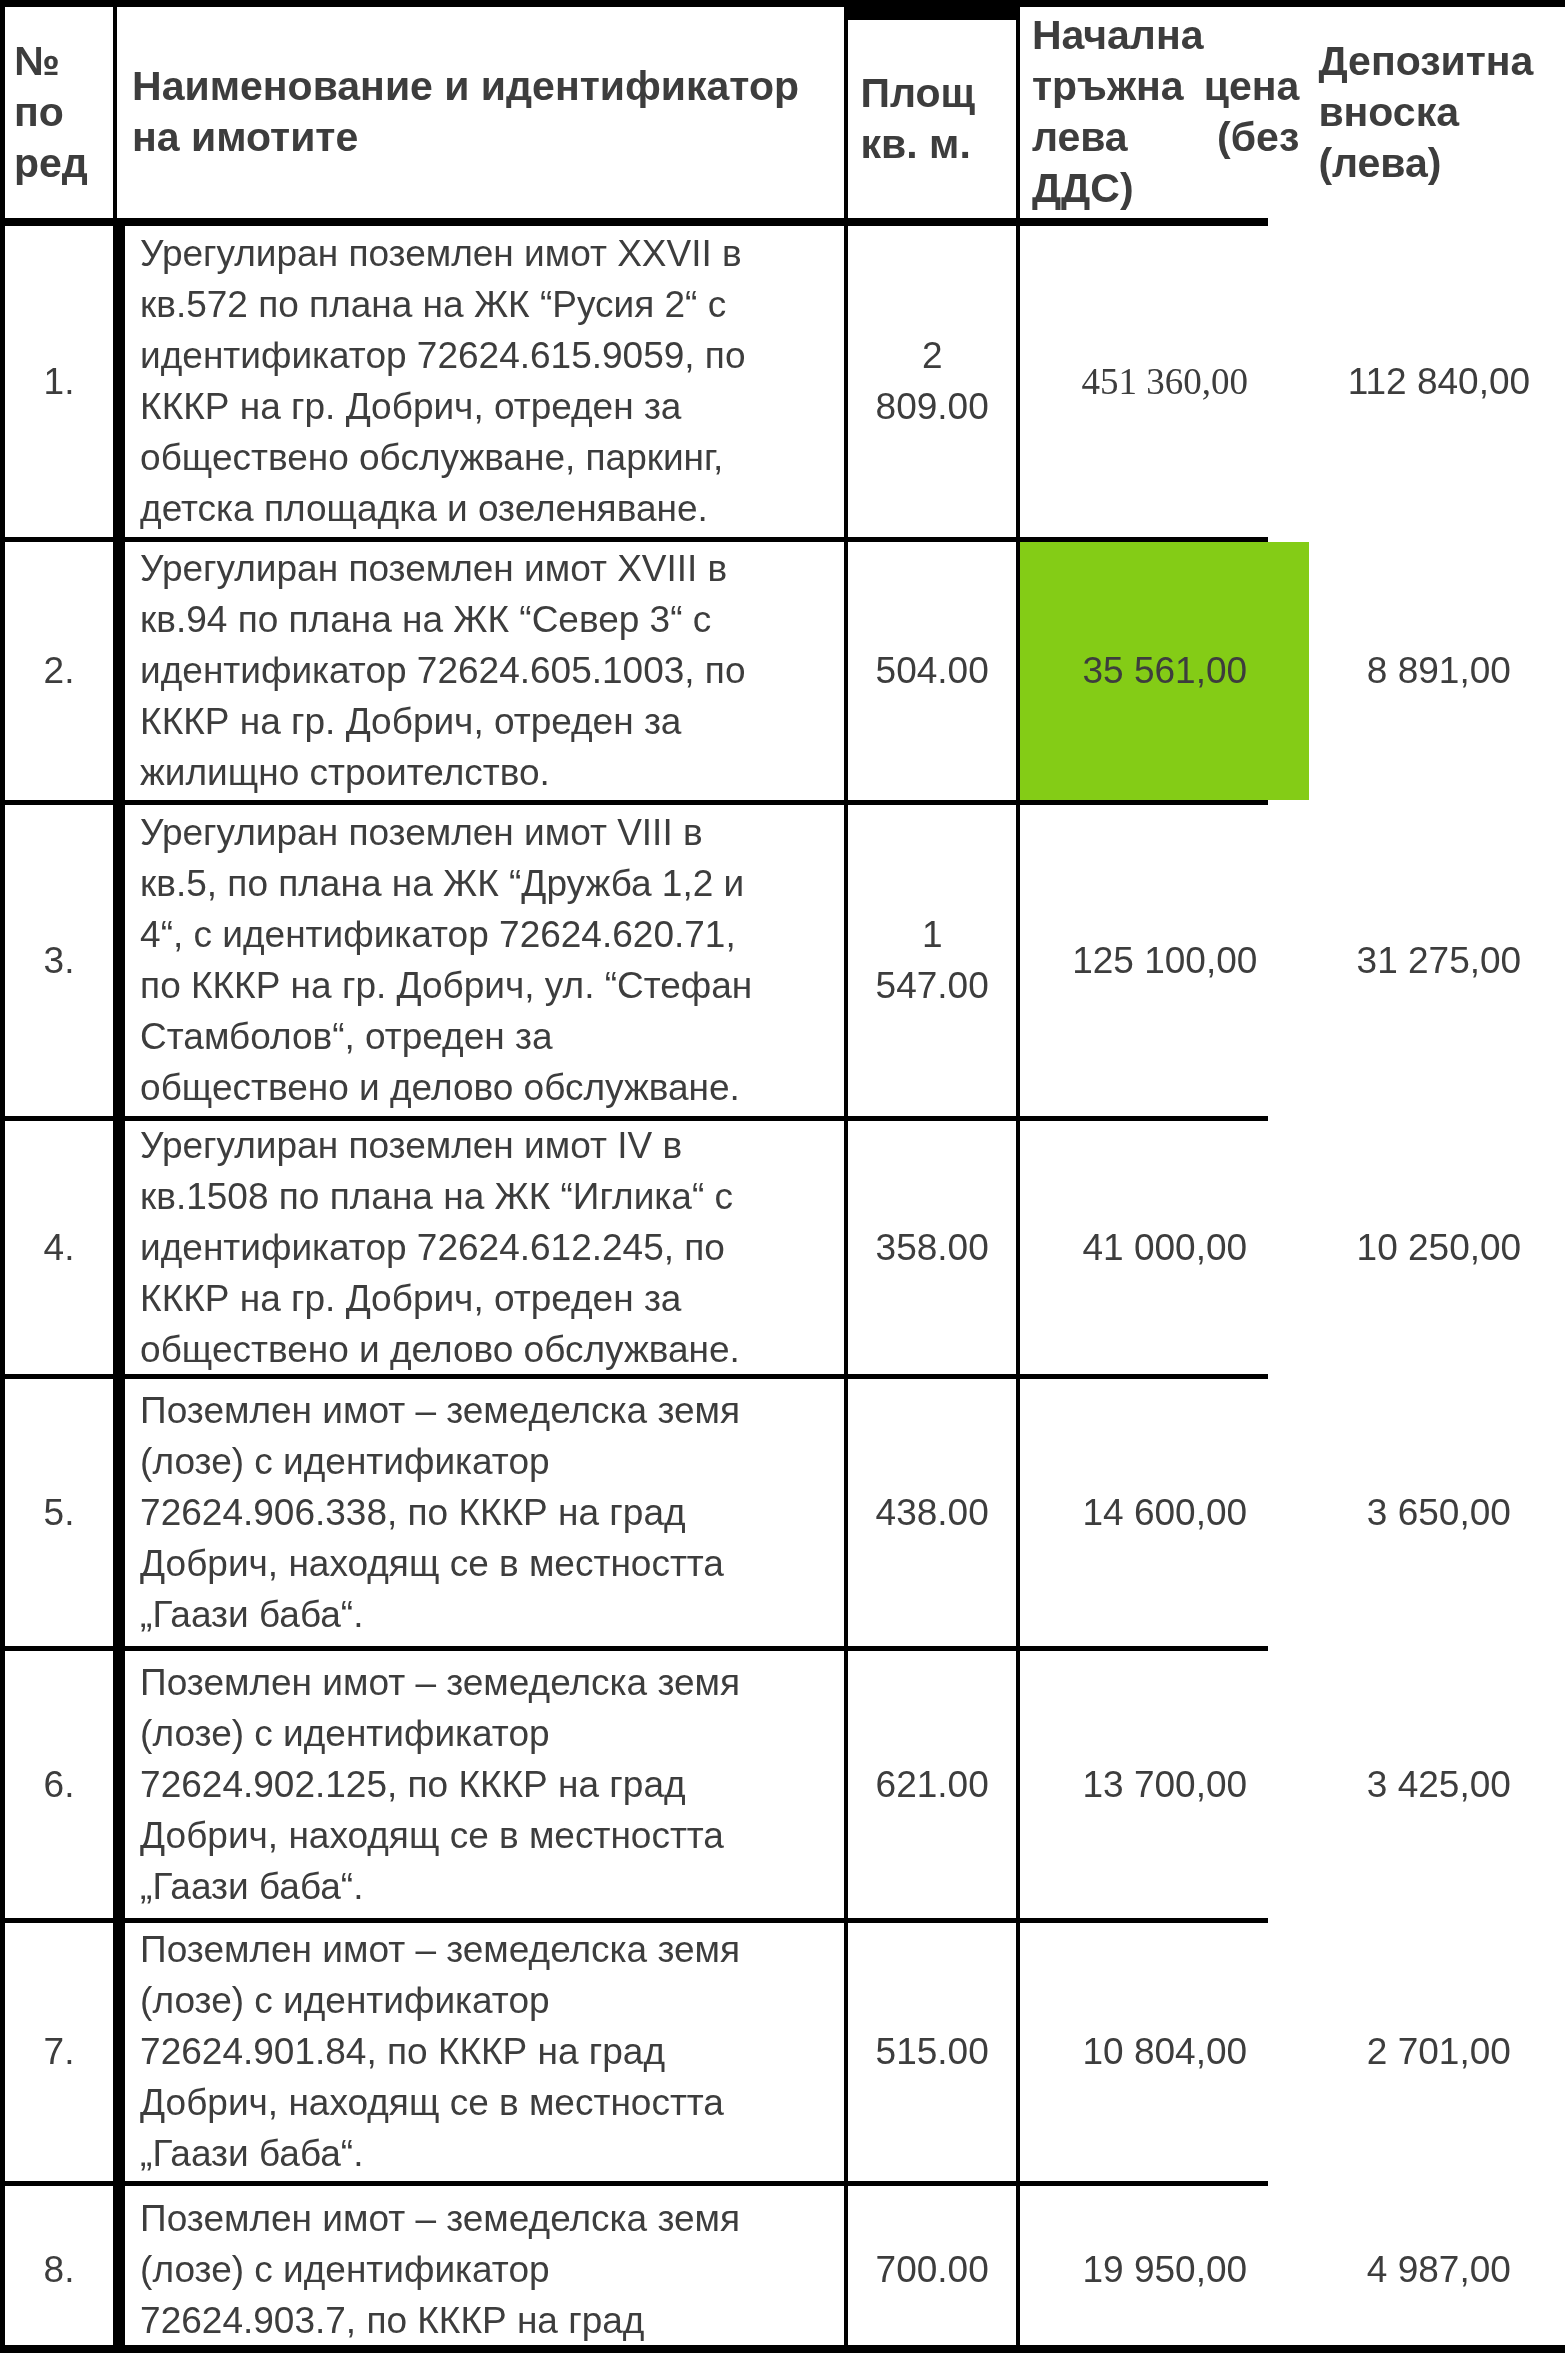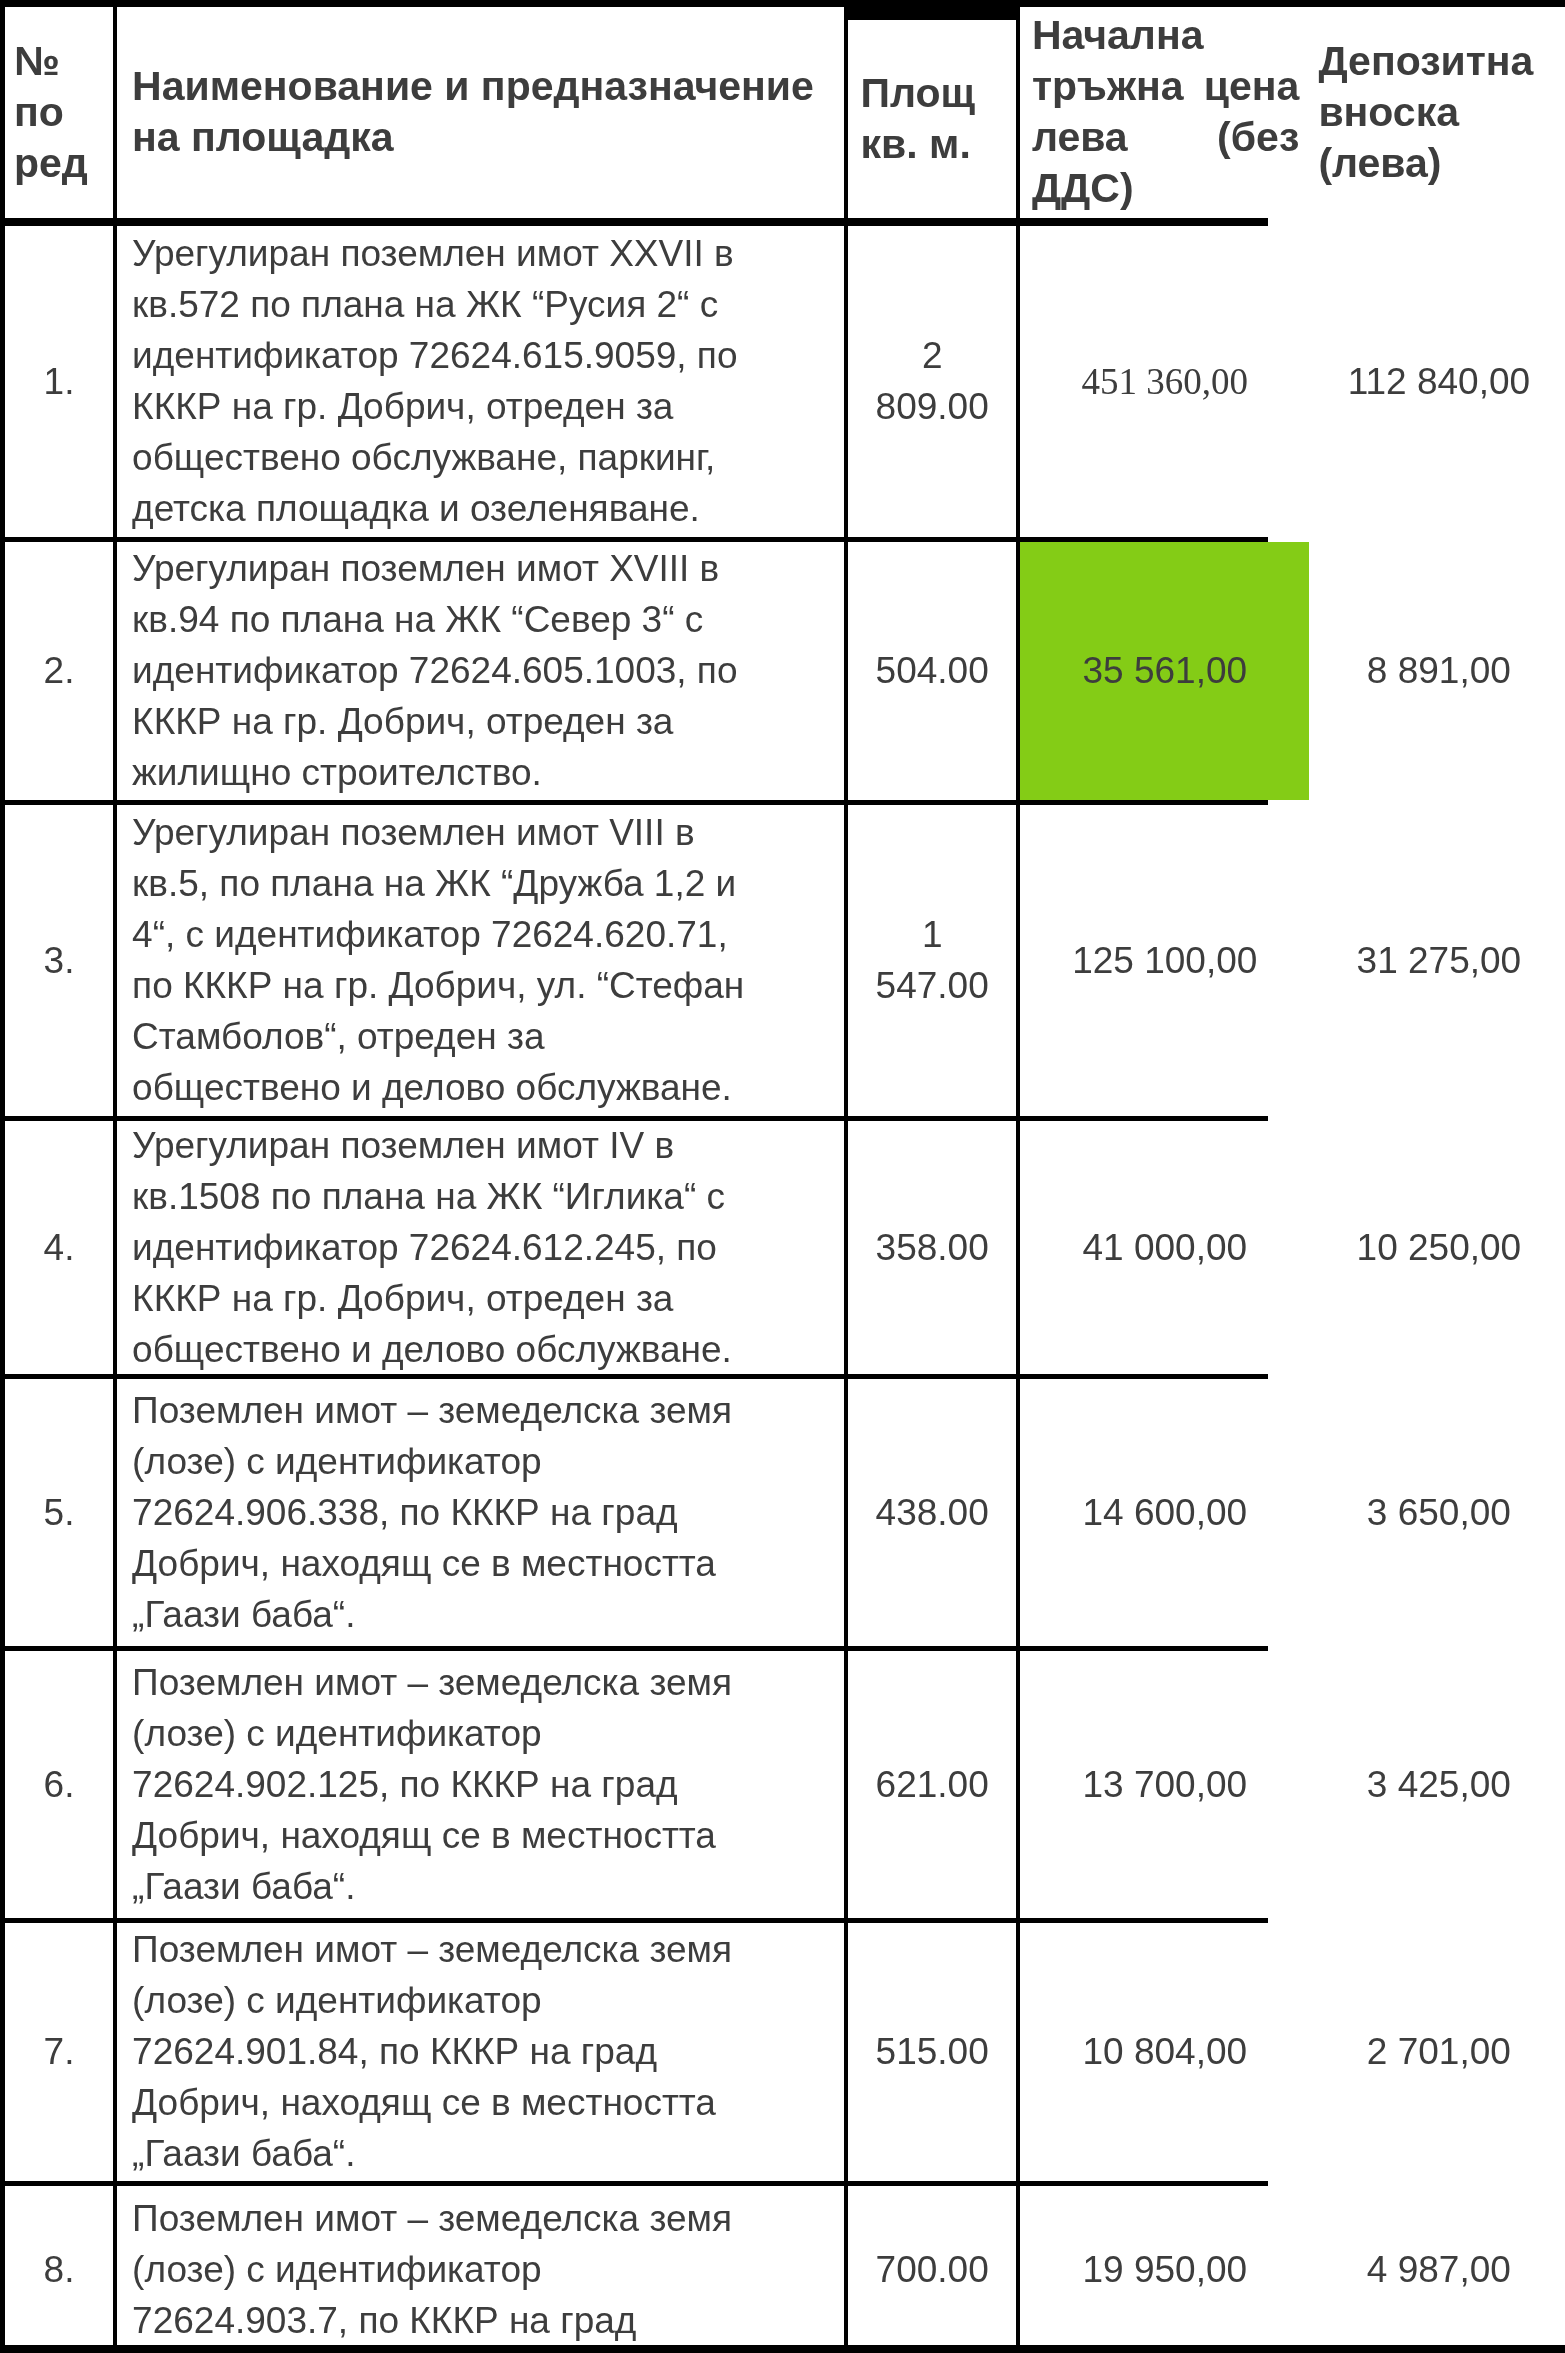--- a/index.html
+++ b/index.html
@@ -39,20 +39,21 @@
     line-height: 51px;
     overflow: hidden;
   }
   .cell .txt { white-space: pre-line; }
 
   .cell-desc {
     justify-content: flex-start;
     text-align: left;
     padding-left: 15px;
     padding-right: 11.6px;
+    margin-left: 8px;
   }
 
   .row-header .cell {
     font-weight: bold;
     font-size: 41px;
     line-height: 51px;
   }
   .hc-num   { justify-content: flex-start; text-align: left; padding-left: 9px; }
   .hc-name  { justify-content: flex-start; text-align: left; padding-left: 15px; padding-right: 16.6px; }
   .hc-area  { justify-content: flex-start; text-align: left; padding-left: 12.4px; padding-right: 11.6px; margin-top: 13px; }
@@ -75,21 +76,21 @@
 
 <div class="edge edge-top" style="background: rgb(0, 0, 0);"></div>
 <div class="edge edge-left" style="background: rgb(0, 0, 0);"></div>
 
 <div class="grid" style="background: rgb(0, 0, 0);">
   <div class="grid-row row-header" style="background: rgb(0, 0, 0);">
     <div class="cell hc-num" style="background: rgb(255, 255, 255);">
         <span class="txt">№ по ред</span>
       </div>
     <div class="cell hc-name" style="background: rgb(255, 255, 255);">
-        <span class="txt">Наименование и предназначение на площадка</span>
+        <span class="txt">Наименование и идентификатор на имотите</span>
       </div>
     <div class="cell hc-area" style="background: rgb(255, 255, 255);">
         <span class="txt">Площ кв. м.</span>
       </div>
     <div class="cell hc-price" style="background: rgb(255, 255, 255);">
         <span class="txt">Начална тръжна цена лева (без ДДС)</span>
       </div>
     <div class="cell hc-dep" style="background: rgb(255, 255, 255);">
         <span class="txt">Депозитна вноска (лева)</span>
       </div>

